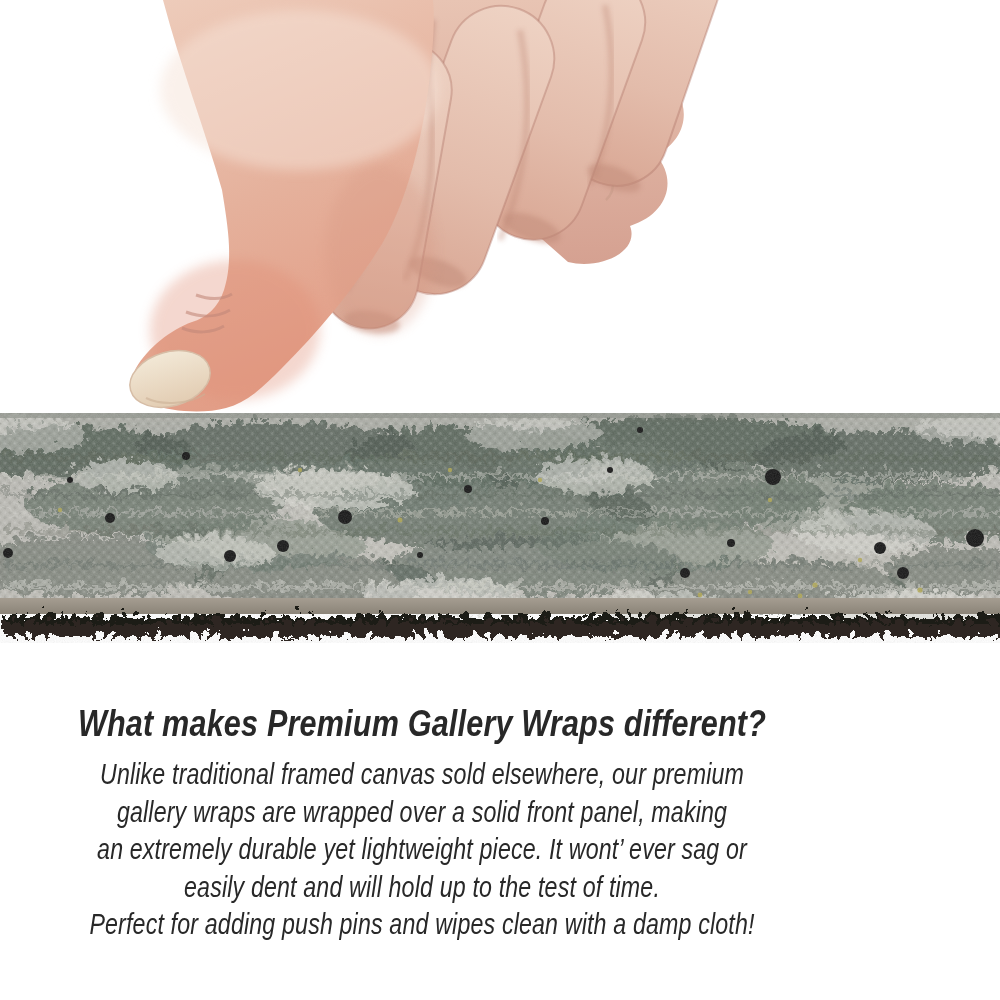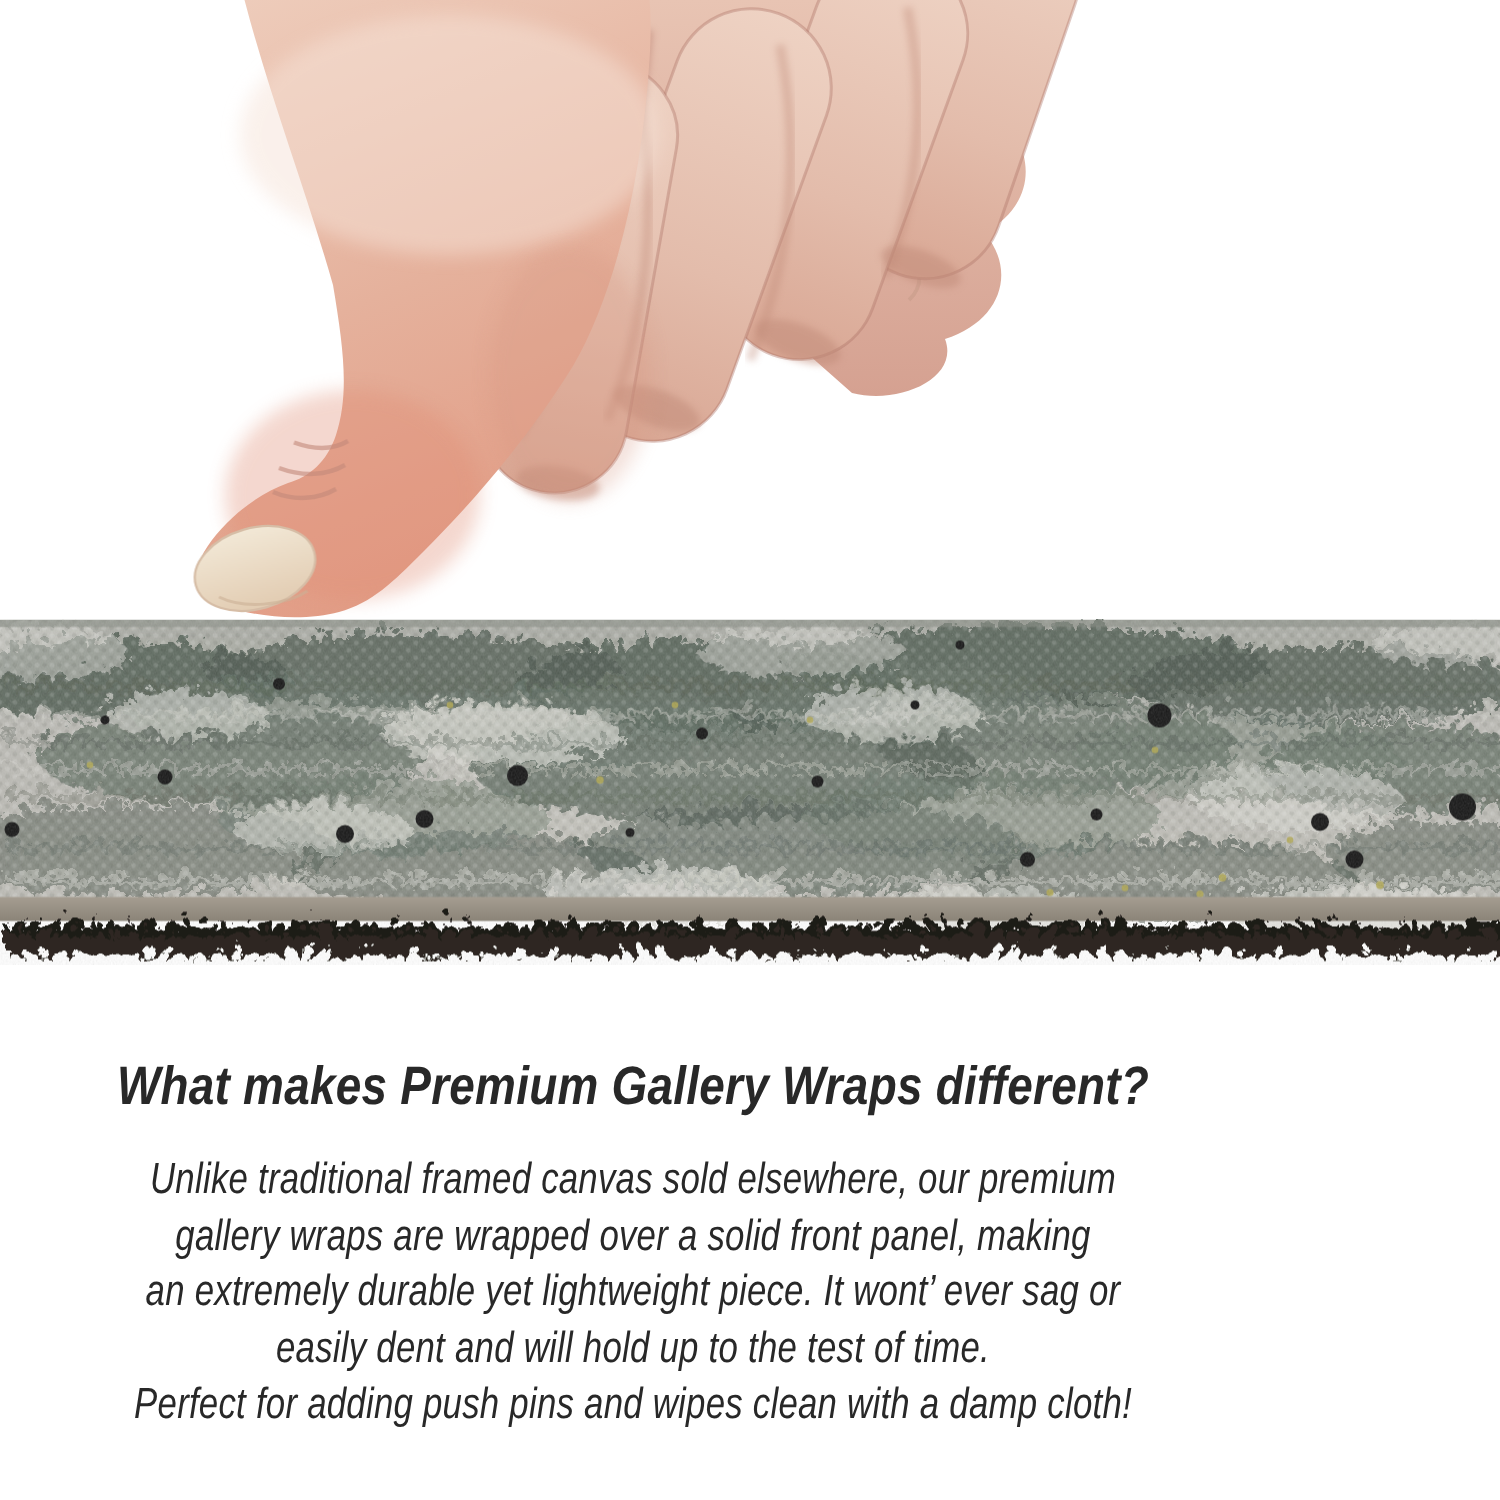--- a/index.html
+++ b/index.html
@@ -11,21 +11,21 @@
   }
   .photo-area{position:absolute;left:0;top:0;width:1000px;height:1000px;}
   .text-block{
     position:absolute;left:0;top:701px;width:844px;
     text-align:center;color:var(--ink);font-style:italic;
   }
   .headline{
     font-size:36px;font-weight:700;letter-spacing:.2px;line-height:46px;
     transform:scaleX(.85);transform-origin:50% 50%;
   }
-  .bodylines{margin-top:21px;font-weight:400;}
+  .bodylines{margin-top:9px;font-weight:400;}
   .bodyline{
     font-size:29px;line-height:37.5px;letter-spacing:.2px;
     transform:scaleX(.8);transform-origin:50% 50%;
   }
 </style>
 </head>
 <body style="--ink: #282828; background: rgb(255, 255, 255);">
 
 <div class="photo-area">
 <svg width="1000" height="1000" viewBox="0 0 1000 1000">

